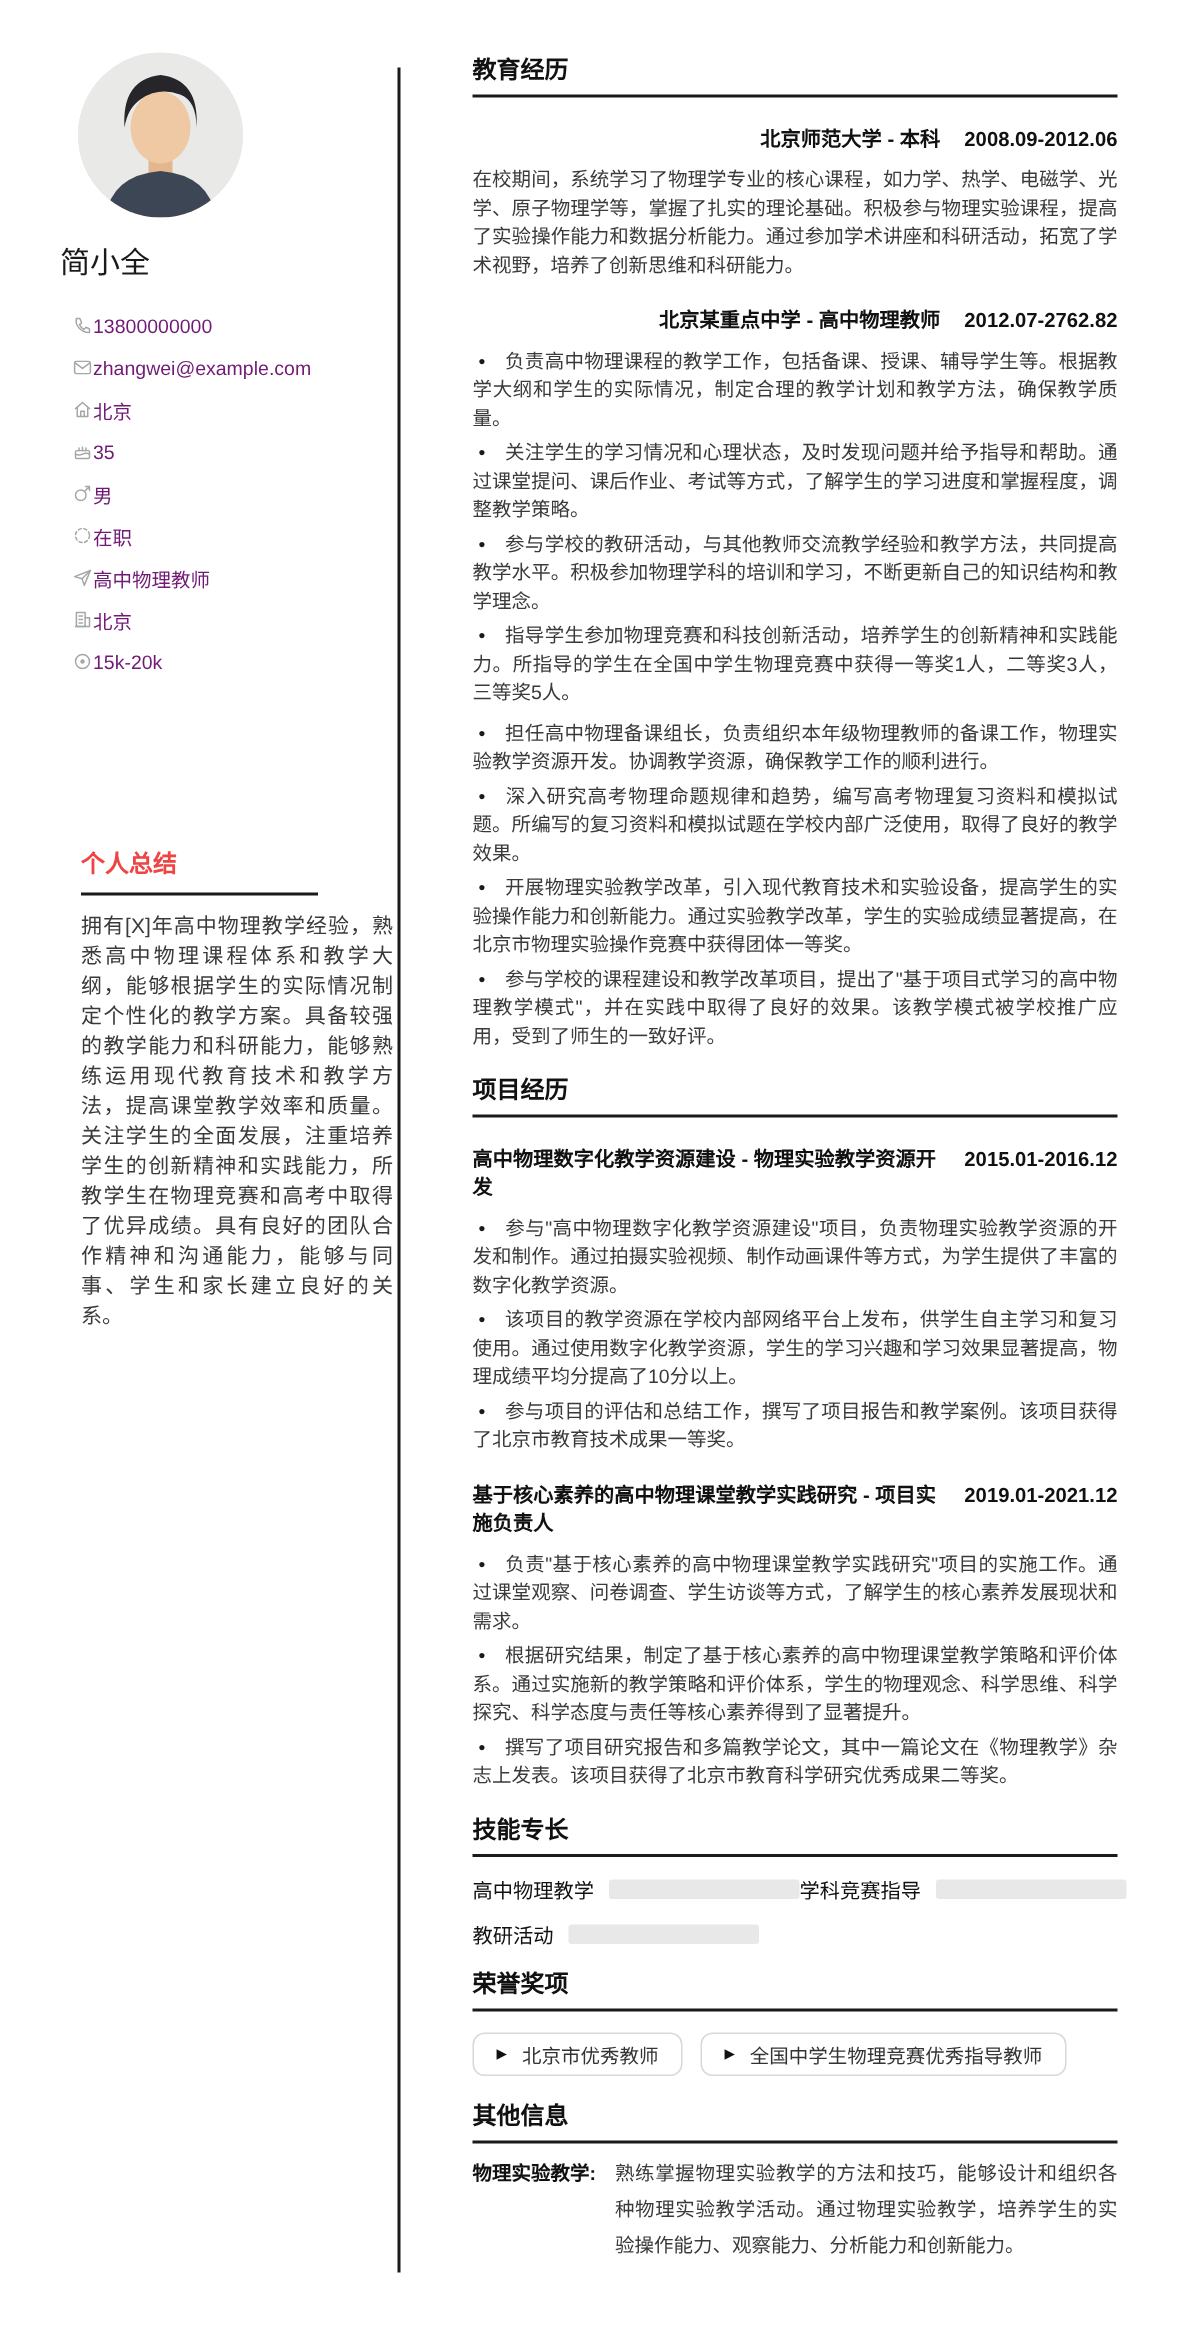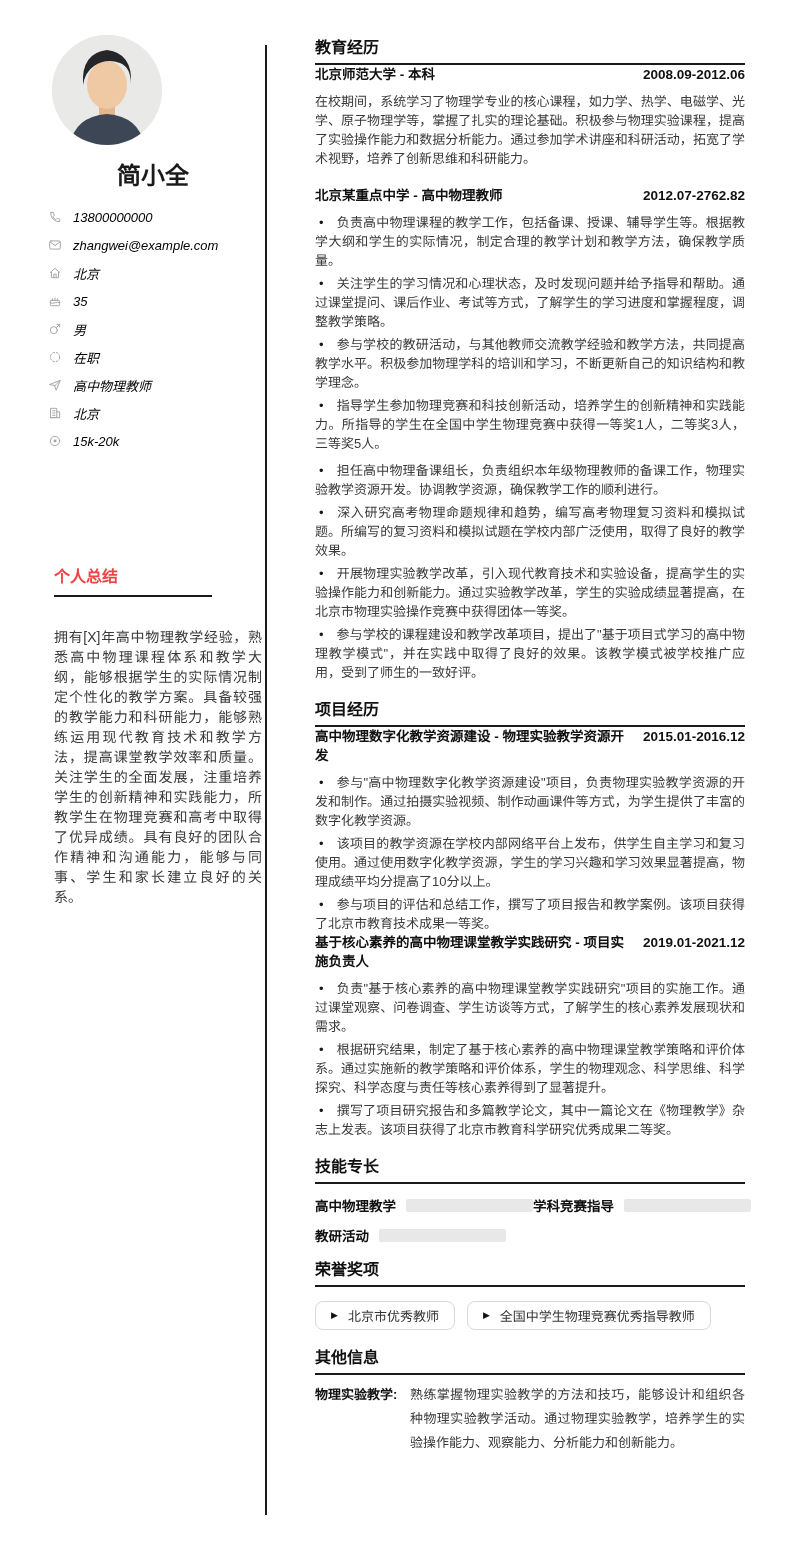--- a/index.html
+++ b/index.html
@@ -14,66 +14,66 @@
   }
 
   
   .sidebar { position: absolute; left: 40px; top: 35px; width: 226px; }
   .avatar {
     width: 110px; height: 110px; margin-left: 12px;
     border-radius: 50%; background: #e9e9e8; overflow: hidden;
   }
   .avatar svg { display: block; width: 110px; height: 110px; }
   .person-name {
-    margin-top: 16px; font-size: 24px; line-height: 30px;
-    font-weight: 700; color: #1a1a1a; text-align: center;
+    margin-top: 16px; font-size: 20px; line-height: 30px;
+    font-weight: 400; color: #1a1a1a;
   }
   .contact-list { margin-top: 12px; }
   .contact-item { display: flex; align-items: center; height: 28px; padding-left: 8px; }
   .contact-item .c-icon { width: 14px; height: 14px; flex: none; display: block; }
   .contact-item .c-icon svg { display: block; width: 14px; height: 14px; stroke: #a6a6a6; fill: none; stroke-width: 1.7; stroke-linecap: round; stroke-linejoin: round; }
-  .contact-item .c-text { margin-left: 11px; font-size: 13px; color: #000000; font-style: italic; }
+  .contact-item .c-text { font-size: 13px; color: #701a75; }
 
   .summary-block { margin-top: 112px; margin-left: 14px; }
   .summary-title {
     display: block; width: 158px;
     font-size: 16px; line-height: 20px; font-weight: 700; color: #ef4444;
     padding-bottom: 8px; border-bottom: 2px solid #1a1a1a;
   }
   .summary-text {
-    margin-top: 30px; width: 208px;
+    margin-top: 10px; width: 208px;
     font-size: 14px; line-height: 20px; color: #3a3a3a;
     text-align: justify;
   }
 
   
   .v-divider { position: absolute; left: 265px; top: 45px; width: 2px; height: 1470px; background: #1a1a1a; }
 
   
   .main { position: absolute; left: 315px; top: 38px; width: 430px; }
   .section { margin-top: 18px; }
   .section:first-child { margin-top: 0; }
   .sec-title {
     font-size: 16px; line-height: 20px; font-weight: 700; color: #111;
     padding-bottom: 5px; border-bottom: 2px solid #1a1a1a;
   }
   .entry-head {
-    display: flex; justify-content: space-between; align-items: flex-start;
-    font-size: 13.5px; line-height: 19px; font-weight: 700; color: #111;
+    display: flex; justify-content: flex-end; align-items: flex-start;
+    margin-top: 18px; font-size: 13.5px; line-height: 19px; font-weight: 700; color: #111;
   }
   .entry-date { white-space: nowrap; margin-left: 16px; }
   .entry-desc { margin-top: 8px; font-size: 13px; line-height: 19px; color: #3a3a3a; text-align: justify; }
   .bullet { margin-top: 4px; font-size: 13px; line-height: 19px; color: #3a3a3a; text-align: justify; }
   .bullet:first-of-type { margin-top: 8px; }
   .bullet .dot { color: #1a1a1a; padding-left: 4px; margin-right: 13px; }
 
   
   .skills-grid { display: grid; grid-template-columns: 218px 1fr; row-gap: 16px; margin-top: 14px; }
   .skill { display: flex; align-items: center; height: 14px; }
-  .skill-label { font-size: 13.5px; font-weight: 700; color: #111; white-space: nowrap; margin-right: 10px; }
+  .skill-label { font-size: 13.5px; font-weight: 400; color: #111; white-space: nowrap; margin-right: 10px; }
   .skill-bar { width: 127px; height: 13px; background: #e8e8e8; border-radius: 2px; overflow: hidden; }
   .skill-fill { height: 100%; background: #262626; clip-path: polygon(0 0, 100% 0, calc(100% - 9px) 100%, 0 100%); }
 
   
   .badges { display: flex; gap: 12px; margin-top: 14px; }
   .badge {
     display: inline-flex; align-items: center; height: 29px; padding: 0 15px;
     border: 1px solid #d8d8d8; border-radius: 8px; background: #fff;
     font-size: 13px; color: #333;
   }

